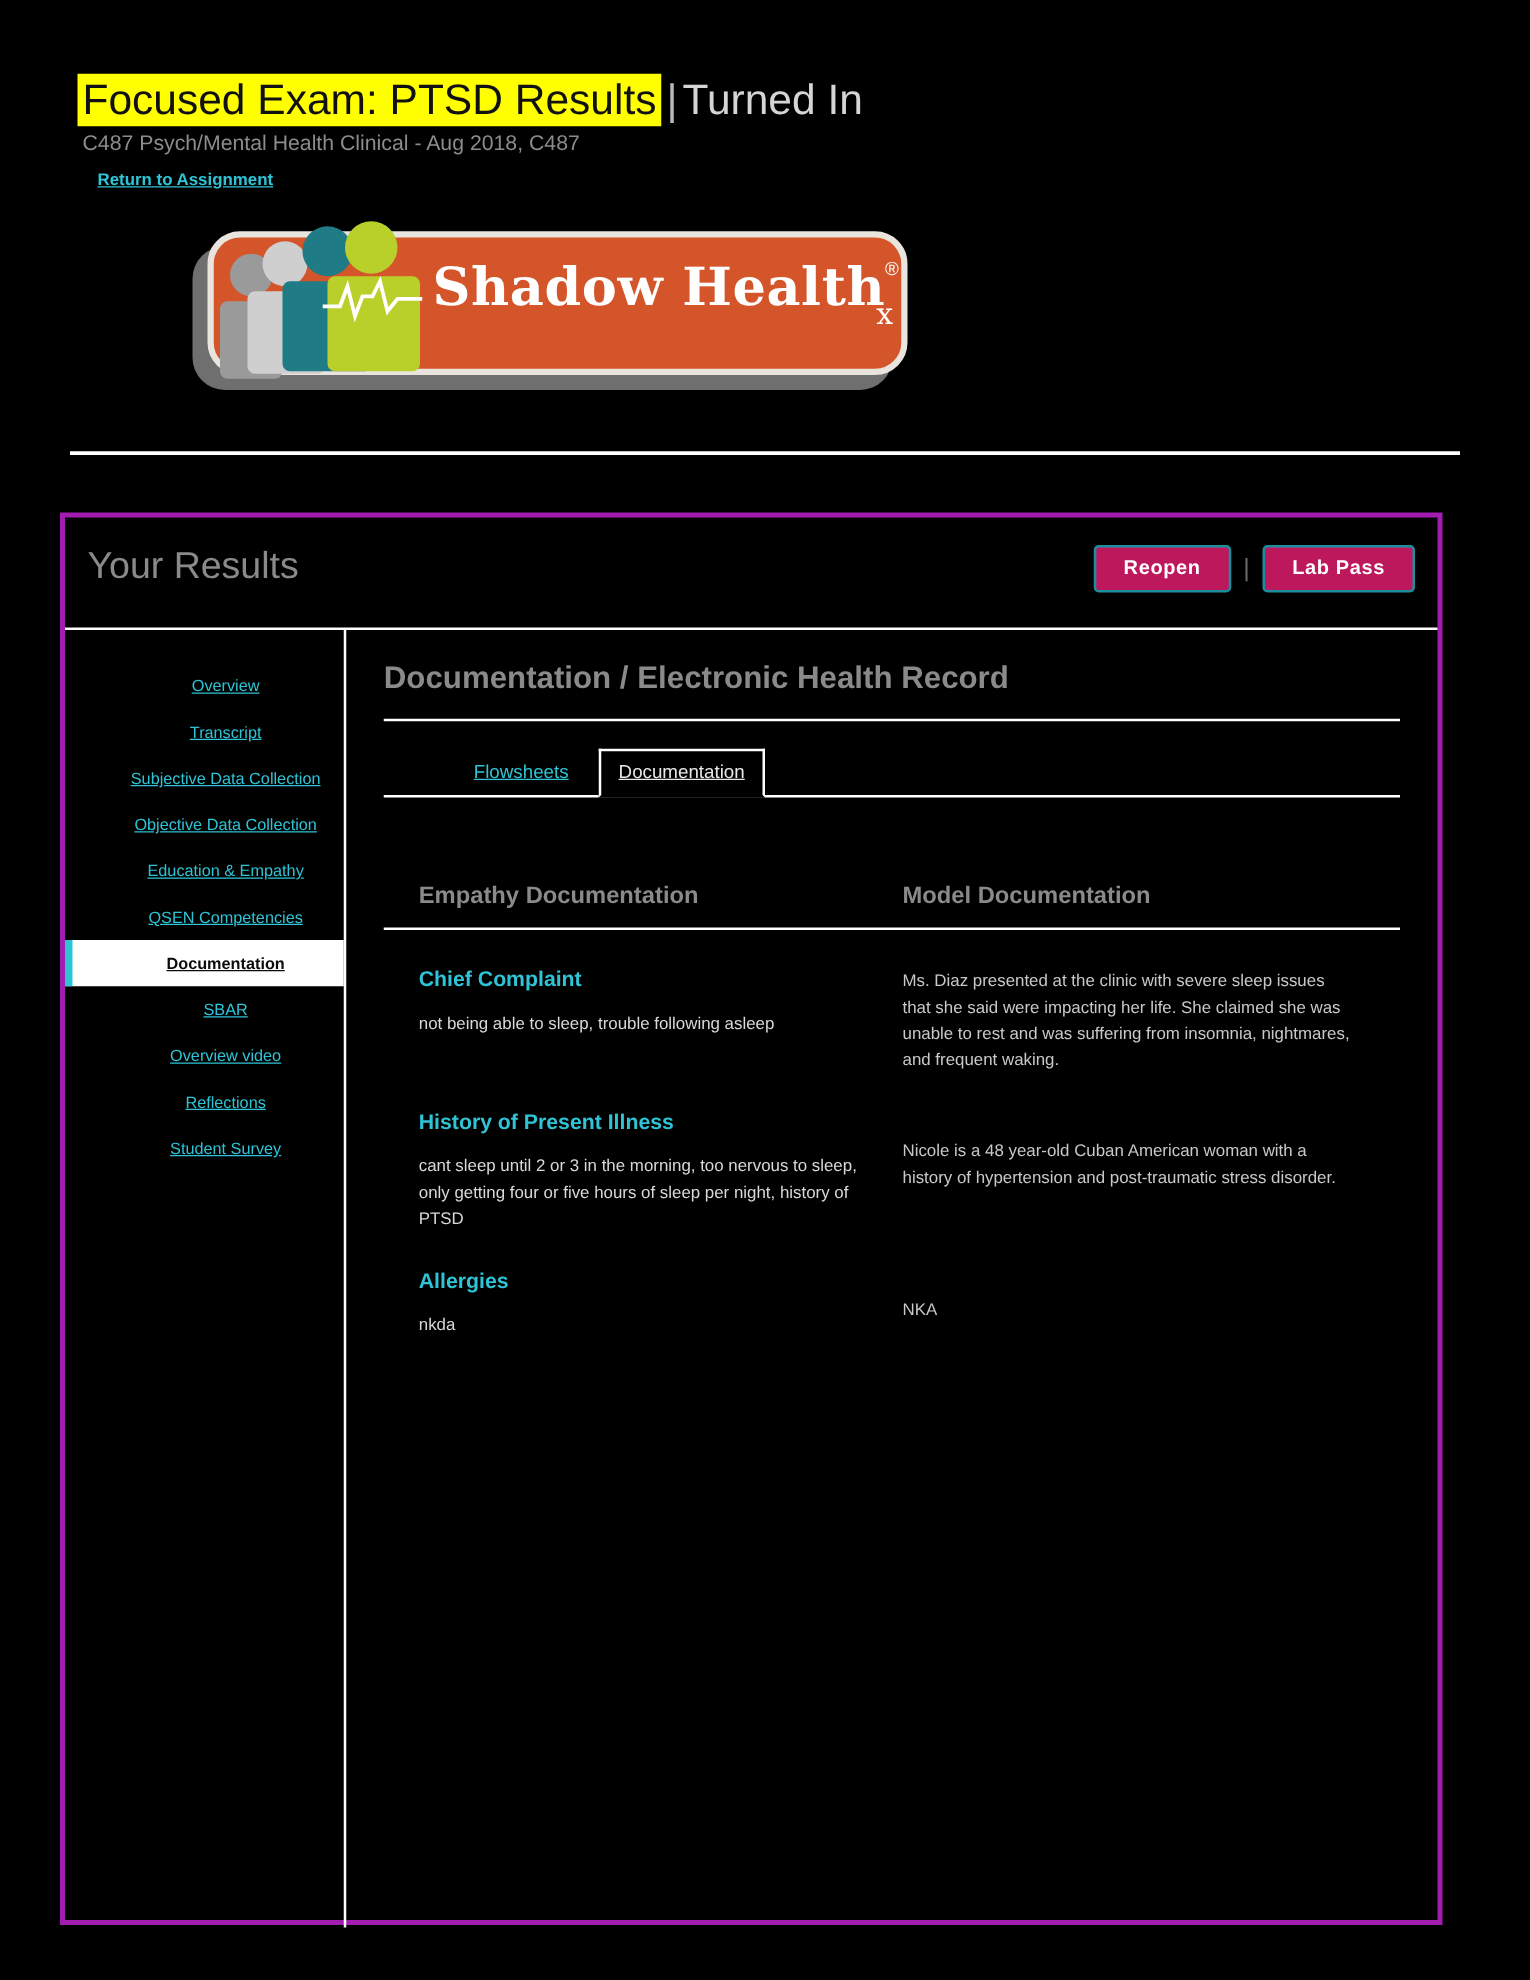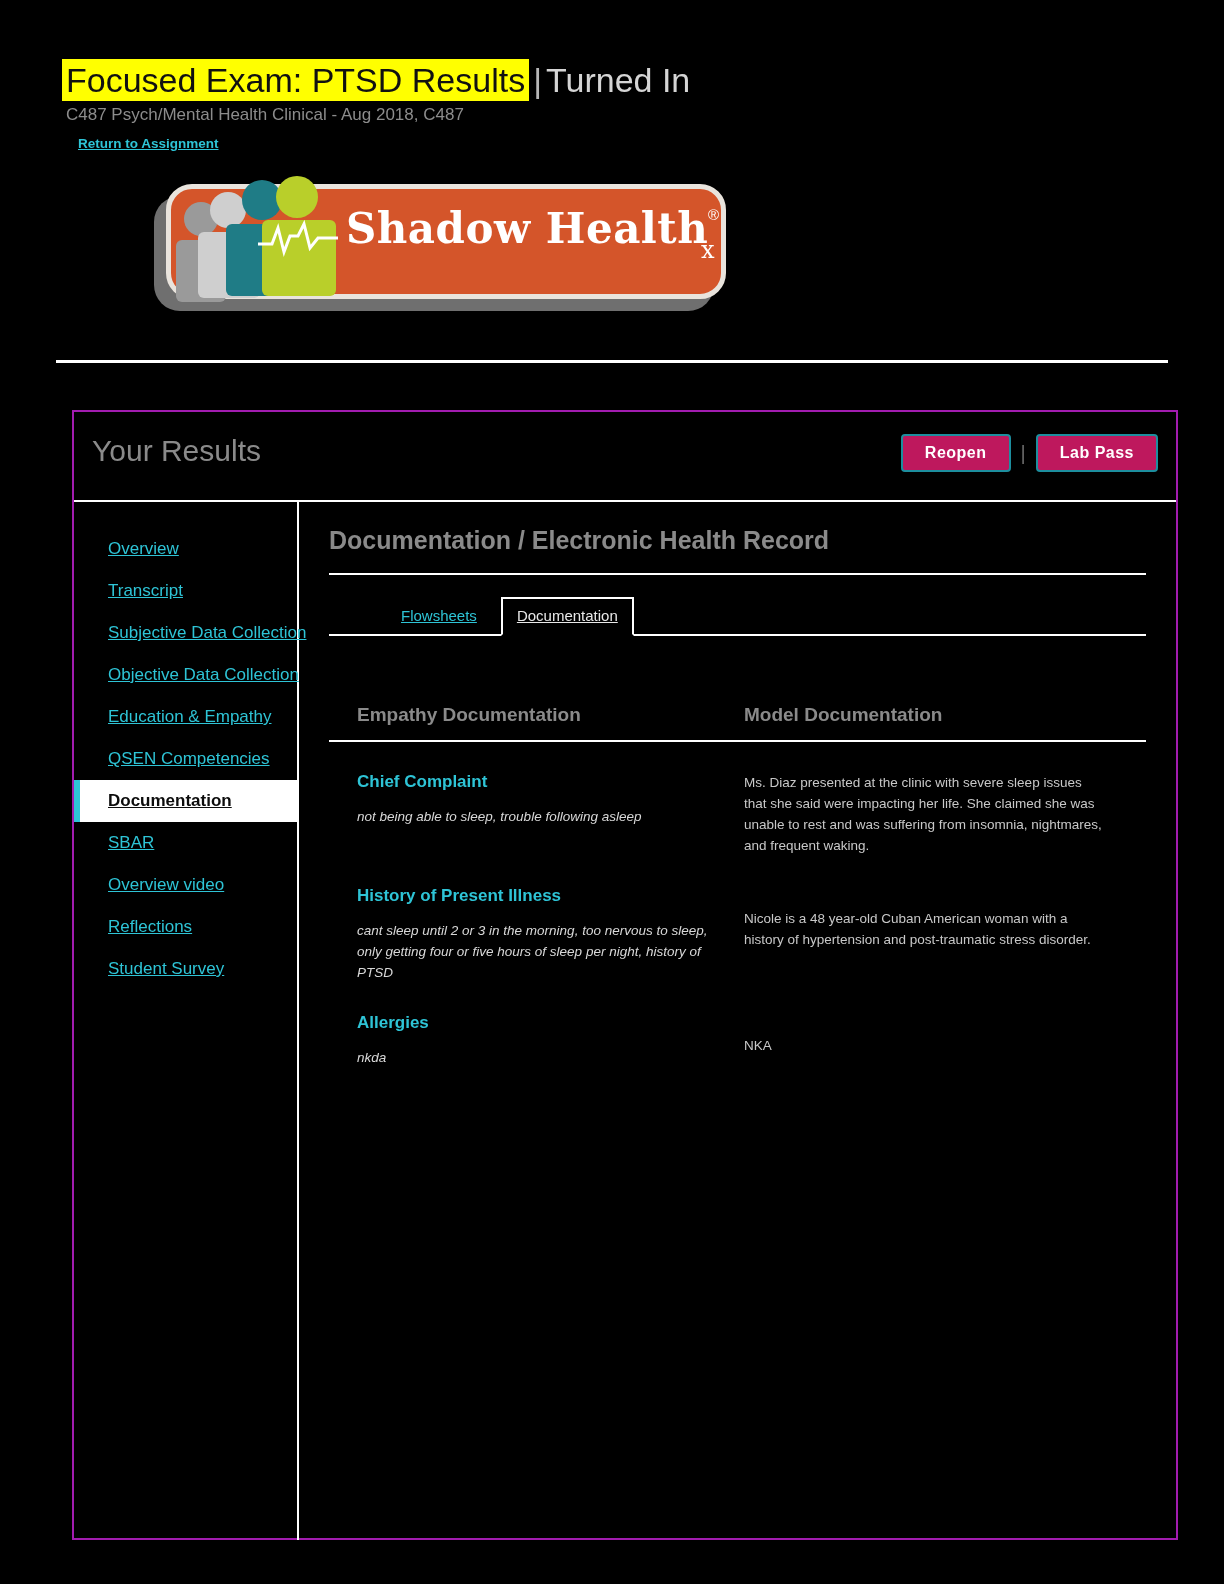--- a/index.html
+++ b/index.html
@@ -128,25 +128,25 @@
   }
   .fig-head { border-radius: 50%; }
   .ekg {
     position: absolute;
     left: 82px;
     top: 52px;
   }
   
   .results-panel {
     position: absolute;
-    left: 72px;
+    left: 48px;
     top: 410px;
     width: 1106px;
     height: 1130px;
-    border: 2px solid #a21caf;
+    border: 4px solid #a21caf;
     box-sizing: border-box;
   }
   .results-head {
     position: relative;
     height: 88px;
     border-bottom: 2px solid #ffffff;
   }
   .results-title {
     position: absolute;
     left: 18px;
@@ -183,24 +183,25 @@
   }
   .sidebar {
     width: 225px;
     border-right: 2px solid #ffffff;
     padding-top: 26px;
     box-sizing: border-box;
     flex: 0 0 225px;
   }
   .side-item {
     color: #2ec4d6;
-    font-size: 17px;
+    font-size: 13px;
     padding: 11px 0 11px 34px;
     text-decoration: underline;
     white-space: nowrap;
+    text-align: center;
   }
   .side-item.active {
     background: #ffffff;
     color: #0c0c0c;
     font-weight: bold;
     border-left: 6px solid #2ec4d6;
     padding-left: 28px;
     text-decoration: underline;
   }
   .content {
@@ -258,21 +259,20 @@
     color: #2ec4d6;
     font-size: 17px;
     font-weight: bold;
     margin-bottom: 14px;
   }
   .doc-student-text {
     color: #d8d8d8;
     font-size: 13.5px;
     line-height: 21px;
     max-width: 370px;
-    font-style: italic;
   }
   .doc-model-text {
     color: #c8c8c8;
     font-size: 13.5px;
     line-height: 21px;
     max-width: 360px;
   }
   .pad-top-1 { padding-top: 0px; }
   .pad-top-2 { padding-top: 22px; }
   .pad-top-3 { padding-top: 22px; }

